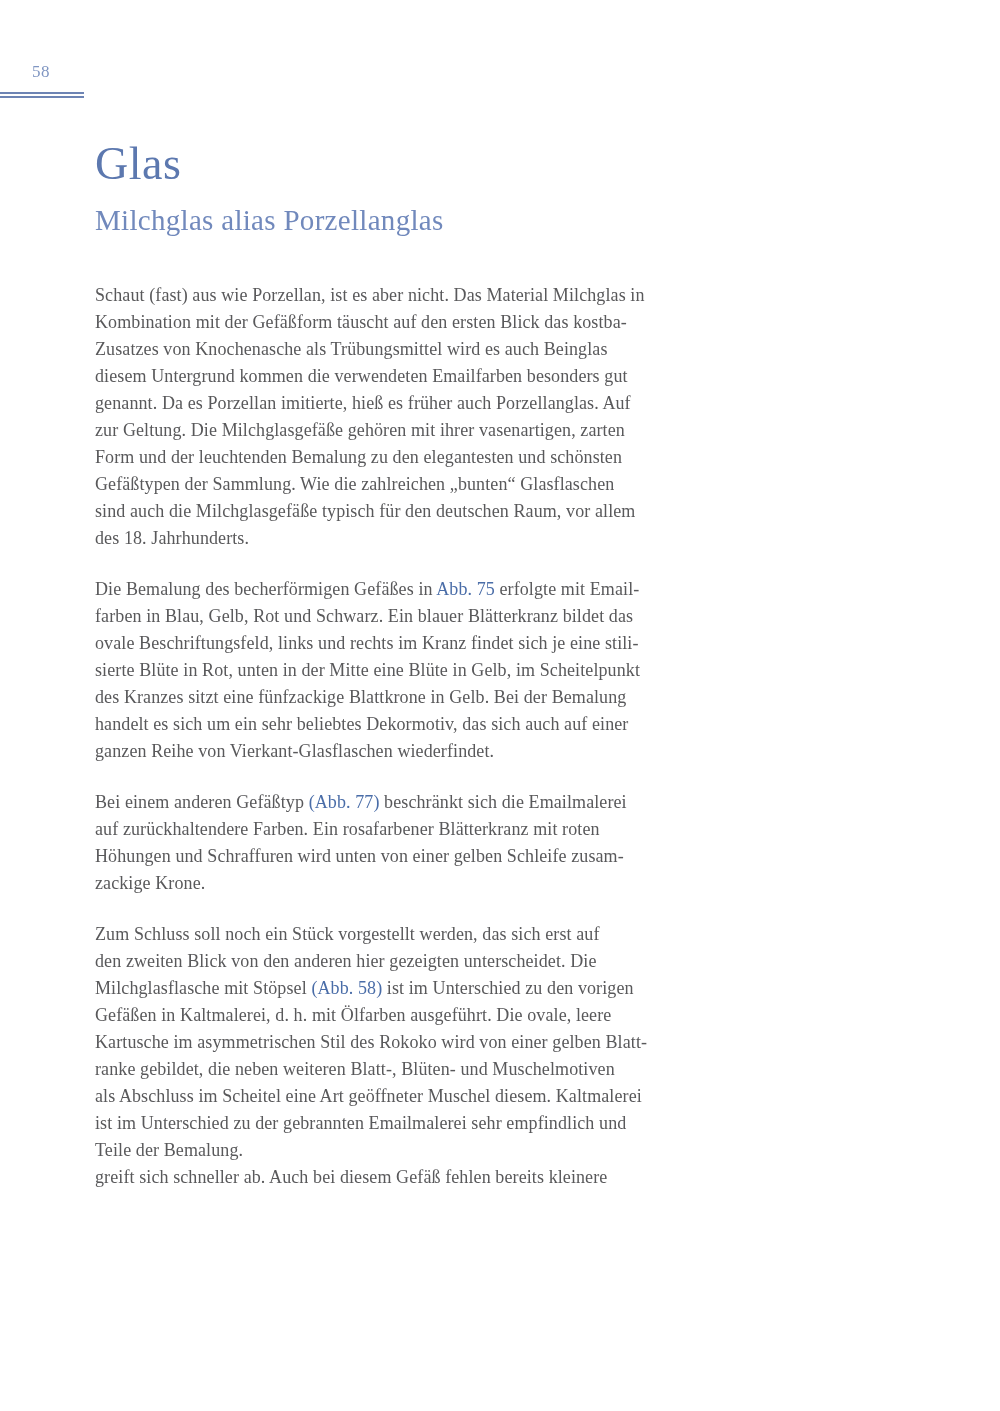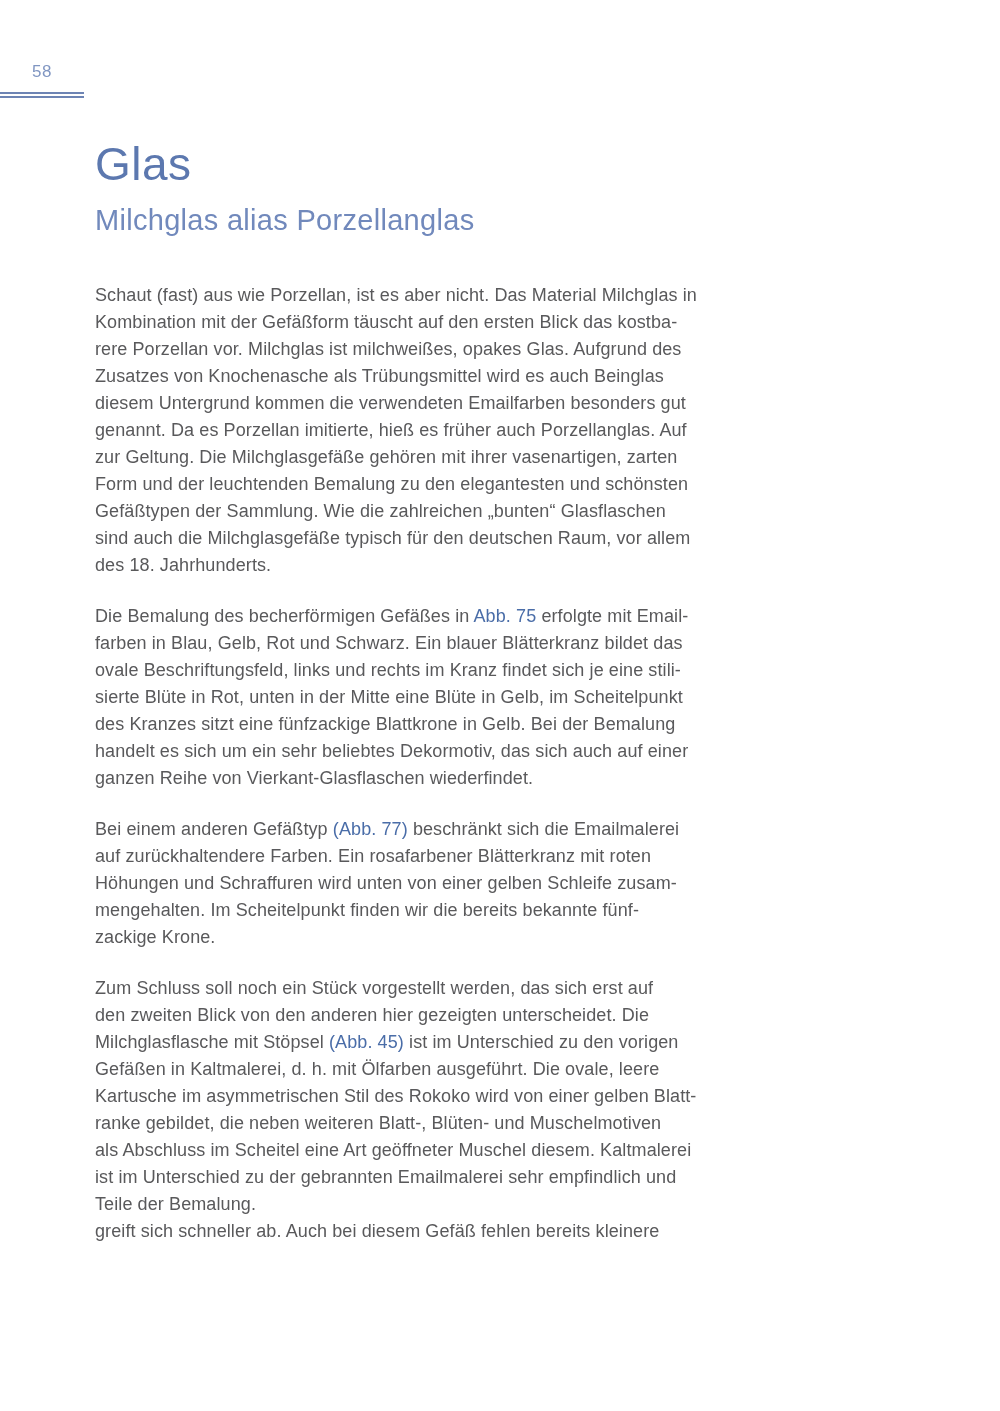--- a/index.html
+++ b/index.html
@@ -6,21 +6,21 @@
   html, body {
     margin: 0;
     padding: 0;
     background: #ffffff;
   }
   .page {
     position: relative;
     width: 828px;
     height: 1411px;
     background: #ffffff;
-    font-family: Liberation Sans, sans-serif;
+    font-family: Liberation Serif, serif;
     overflow: hidden;
   }
   .page-number {
     position: absolute;
     left: 32px;
     top: 62px;
     font-size: 17px;
     font-weight: 300;
     letter-spacing: 0.5px;
     color: var(--pagenum-color, #8096c2);
@@ -84,21 +84,20 @@
 <div class="page">
   <div class="page-number">58</div>
   <div class="page-rule"></div>
   <div class="content">
     <h1 class="chapter-title">Glas</h1>
     <h2 class="section-subtitle">Milchglas alias Porzellanglas</h2>
     <div class="body-text" id="body-text">
         <div class="paragraph">
           <div class="line"><span>Schaut (fast) aus wie Porzellan, ist es aber nicht. Das Material Milchglas in</span></div>
           <div class="line"><span>Kombination mit der Gefäßform täuscht auf den ersten Blick das kostba-</span></div>
-          <div class="line"><span>rere Porzellan vor. Milchglas ist milchweißes, opakes Glas. Aufgrund des</span></div>
           <div class="line"><span>Zusatzes von Knochenasche als Trübungsmittel wird es auch Beinglas</span></div>
           <div class="line"><span>diesem Untergrund kommen die verwendeten Emailfarben besonders gut</span></div>
           <div class="line"><span>genannt. Da es Porzellan imitierte, hieß es früher auch Porzellanglas. Auf</span></div>
           <div class="line"><span>zur Geltung. Die Milchglasgefäße gehören mit ihrer vasenartigen, zarten</span></div>
           <div class="line"><span>Form und der leuchtenden Bemalung zu den elegantesten und schönsten</span></div>
           <div class="line"><span>Gefäßtypen der Sammlung. Wie die zahlreichen „bunten“ Glasflaschen</span></div>
           <div class="line"><span>sind auch die Milchglasgefäße typisch für den deutschen Raum, vor allem</span></div>
           <div class="line"><span>des 18. Jahrhunderts.</span></div>
         </div>
         <div class="paragraph">
@@ -107,27 +106,26 @@
           <div class="line"><span>ovale Beschriftungsfeld, links und rechts im Kranz findet sich je eine stili-</span></div>
           <div class="line"><span>sierte Blüte in Rot, unten in der Mitte eine Blüte in Gelb, im Scheitelpunkt</span></div>
           <div class="line"><span>des Kranzes sitzt eine fünfzackige Blattkrone in Gelb. Bei der Bemalung</span></div>
           <div class="line"><span>handelt es sich um ein sehr beliebtes Dekormotiv, das sich auch auf einer</span></div>
           <div class="line"><span>ganzen Reihe von Vierkant-Glasflaschen wiederfindet.</span></div>
         </div>
         <div class="paragraph">
           <div class="line"><span>Bei einem anderen Gefäßtyp </span><span class="ref">(Abb. 77)</span><span> beschränkt sich die Emailmalerei</span></div>
           <div class="line"><span>auf zurückhaltendere Farben. Ein rosafarbener Blätterkranz mit roten</span></div>
           <div class="line"><span>Höhungen und Schraffuren wird unten von einer gelben Schleife zusam-</span></div>
-          <div class="line"><span>mengehalten. Im Scheitelpunkt finden wir die bereits bekannte fünf-</span></div>
           <div class="line"><span>zackige Krone.</span></div>
         </div>
         <div class="paragraph">
           <div class="line"><span>Zum Schluss soll noch ein Stück vorgestellt werden, das sich erst auf</span></div>
           <div class="line"><span>den zweiten Blick von den anderen hier gezeigten unterscheidet. Die</span></div>
-          <div class="line"><span>Milchglasflasche mit Stöpsel </span><span class="ref">(Abb. 45)</span><span> ist im Unterschied zu den vorigen</span></div>
+          <div class="line"><span>Milchglasflasche mit Stöpsel </span><span class="ref">(Abb. 58)</span><span> ist im Unterschied zu den vorigen</span></div>
           <div class="line"><span>Gefäßen in Kaltmalerei, d. h. mit Ölfarben ausgeführt. Die ovale, leere</span></div>
           <div class="line"><span>Kartusche im asymmetrischen Stil des Rokoko wird von einer gelben Blatt-</span></div>
           <div class="line"><span>ranke gebildet, die neben weiteren Blatt-, Blüten- und Muschelmotiven</span></div>
           <div class="line"><span>als Abschluss im Scheitel eine Art geöffneter Muschel diesem. Kaltmalerei</span></div>
           <div class="line"><span>ist im Unterschied zu der gebrannten Emailmalerei sehr empfindlich und</span></div>
           <div class="line"><span>Teile der Bemalung.</span></div>
           <div class="line"><span>greift sich schneller ab. Auch bei diesem Gefäß fehlen bereits kleinere</span></div>
         </div>
       </div>
   </div>

